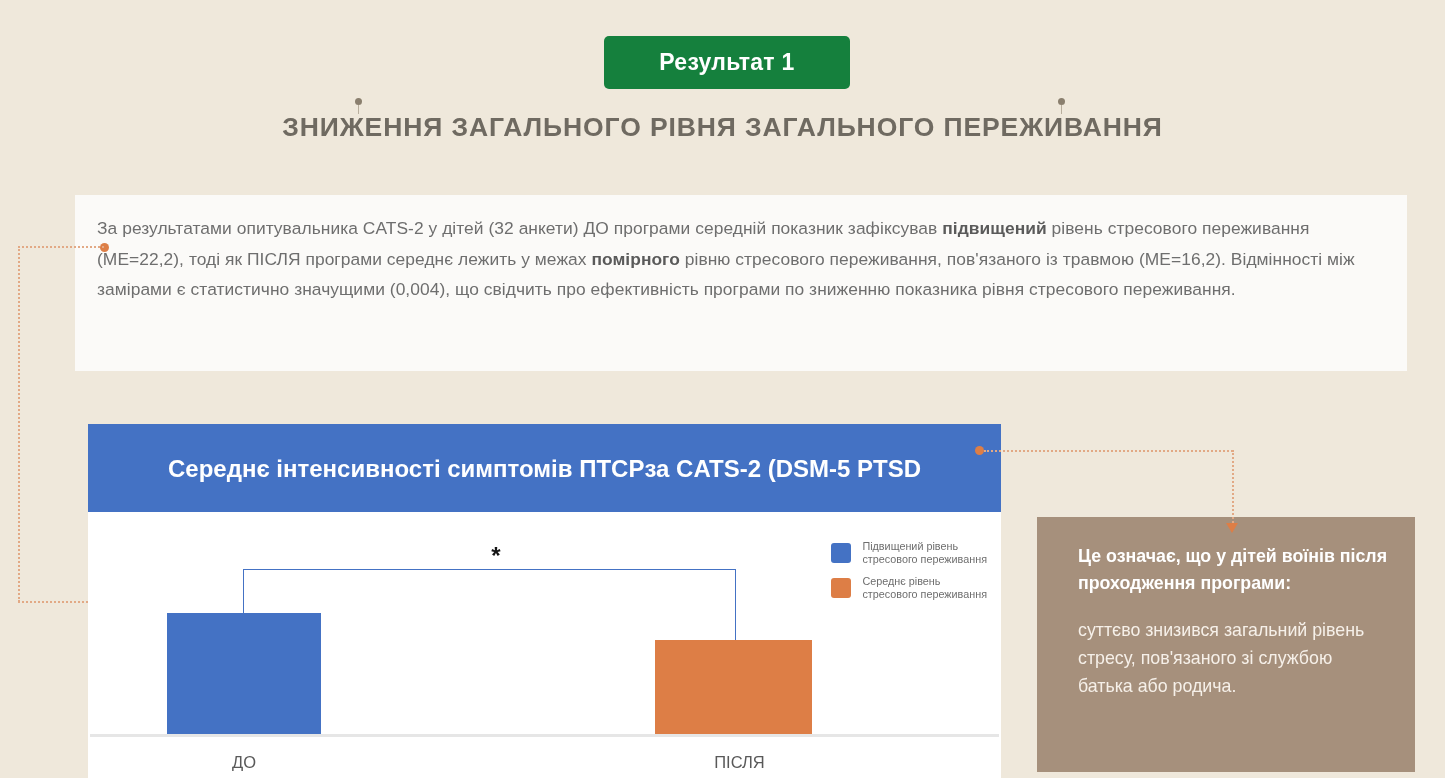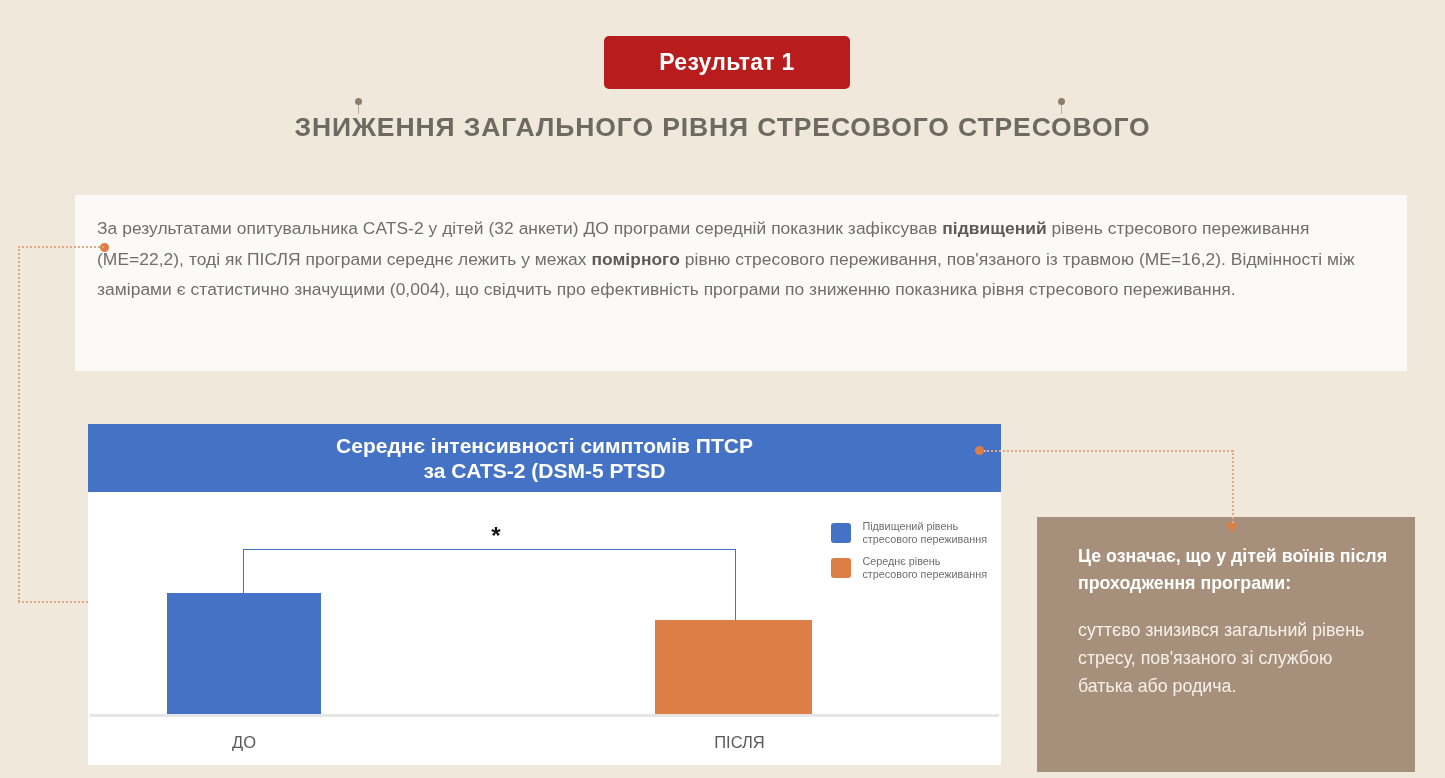--- a/index.html
+++ b/index.html
@@ -7,21 +7,21 @@
   body {
     background:#EFE8DB;
     font-family:"Liberation Sans", sans-serif;
     position:relative;
     overflow:hidden;
   }
 
   
   .result-badge{
     position:absolute; left:604px; top:36px; width:246px; height:53px;
-    background:#b91c1c; border-radius:5px;
+    background:#15803d; border-radius:5px;
     display:flex; align-items:center; justify-content:center;
     color:#FFFFFF; font-size:23px; font-weight:bold; letter-spacing:.3px;
   }
 
   
   .page-title{
     position:absolute; left:0; top:112px; width:1445px;
     text-align:center;
     font-size:26.5px; font-weight:bold; letter-spacing:.9px;
     color:#6F6A61;
@@ -96,23 +96,23 @@
     border-right:6px solid transparent;
     z-index:5;
   }
 
   
   .chart-card{
     position:absolute; left:88px; top:424px; width:913px; height:341px;
     background:#FFFFFF;
   }
   .chart-header{
-    height:68px; background:#4472C4;
-    display:flex; flex-direction:column; align-items:center; justify-content:center;
-    color:#FFFFFF; font-size:21px; font-weight:bold; line-height:25px;
+    height:88px; background:#4472C4;
+    display:flex; flex-direction:row; align-items:center; justify-content:center;
+    color:#FFFFFF; font-size:24px; font-weight:bold; line-height:25px;
     text-align:center;
   }
   .plot-area{
     position:relative; height:273px; background:#FFFFFF;
   }
   .axis-line{
     position:absolute; left:2px; bottom:48px; width:909px; height:3px;
     background:#E6E6E6;
   }
   .bar{ position:absolute; bottom:51px; }
@@ -181,21 +181,21 @@
 
 <div class="pin p1">
   <div class="dot"></div>
   <div class="stem"></div>
 </div>
 <div class="pin p2">
   <div class="dot"></div>
   <div class="stem"></div>
 </div>
 
-<div class="page-title">ЗНИЖЕННЯ ЗАГАЛЬНОГО РІВНЯ СТРЕСОВОГО СТРЕСОВОГО</div>
+<div class="page-title">ЗНИЖЕННЯ ЗАГАЛЬНОГО РІВНЯ ЗАГАЛЬНОГО ПЕРЕЖИВАННЯ</div>
 
 <div class="text-panel">
   <p><span>За результатами опитувальника CATS-2 у дітей (32 анкети) ДО програми середній показник зафіксував </span><b>підвищений</b><span> рівень стресового переживання (МЕ=22,2), тоді як ПІСЛЯ програми середнє лежить у межах </span><b>помірного</b><span> рівню стресового переживання, пов'язаного із травмою (МЕ=16,2). Відмінності між замірами є статистично значущими (0,004), що свідчить про ефективність програми по зниженню показника рівня стресового переживання.</span></p>
 </div>
 
 <div class="anchor-dot d-left"></div>
 <div class="conn-left-top"></div>
 <div class="conn-left-vert"></div>
 <div class="conn-left-bottom"></div>
 <div class="arrow-right"></div>

